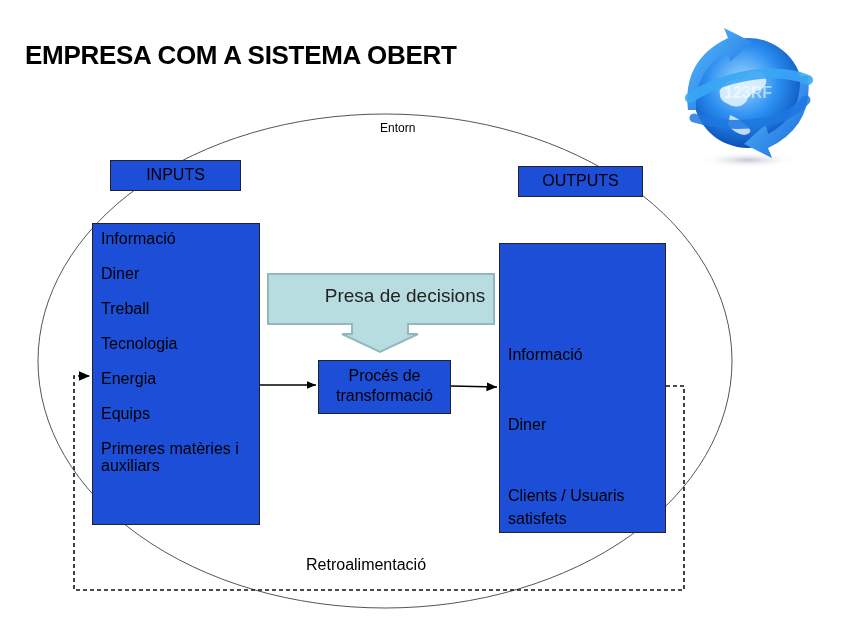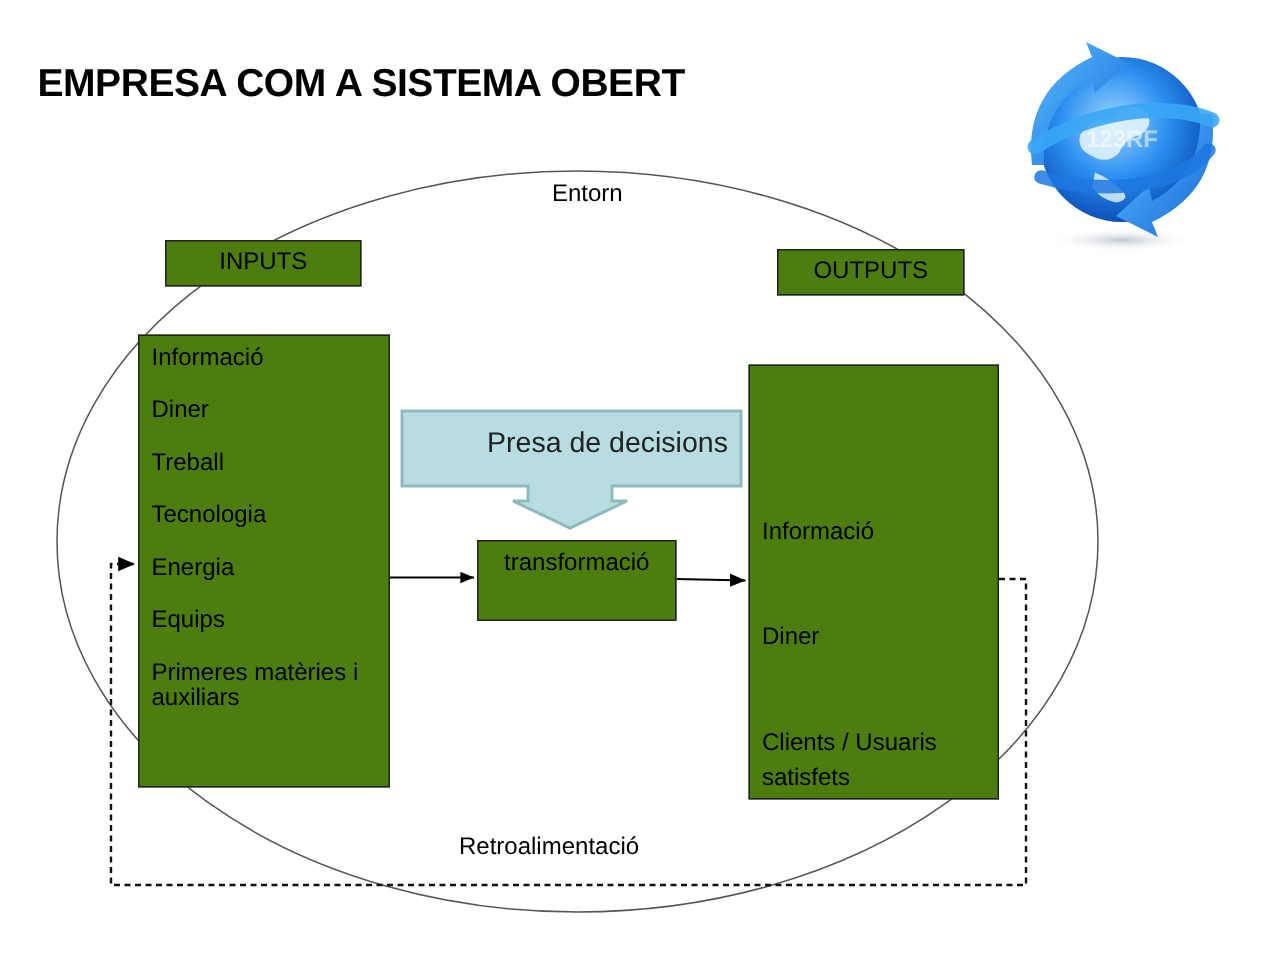--- a/index.html
+++ b/index.html
@@ -1,31 +1,31 @@
 <!DOCTYPE html>
 <html><head>
   <meta charset="utf-8">
   <style>
     html, body { margin: 0; padding: 0; background: #ffffff; }
     body { width: 848px; height: 636px; position: relative; overflow: hidden;
            font-family: "Liberation Sans", sans-serif; color: #000; }
     .abs { position: absolute; }
     #title { left: 25px; top: 40px; font-size: 26px; font-weight: bold; letter-spacing: -0.3px; white-space: nowrap; }
     #diagram-svg { position: absolute; left: 0; top: 0; }
-    .box { position: absolute; background: #4d7c0f; border: 1.5px solid #222; box-sizing: border-box; }
+    .box { position: absolute; background: #1d4ed8; border: 1.5px solid #222; box-sizing: border-box; }
     .label-box { font-size: 16px; text-align: center; line-height: 28px; }
     #inputs-label-box { left: 110px; top: 160px; width: 131px; height: 31px; }
     #outputs-label-box { left: 518px; top: 166px; width: 125px; height: 31px; }
     #inputs-box { left: 92px; top: 223px; width: 168px; height: 302px; padding: 6px 0 0 8px; font-size: 16px; }
     #inputs-box .item { line-height: 17px; margin-bottom: 18px; }
     #inputs-box .item.two-line { margin-bottom: 15px; }
     #outputs-box { left: 499px; top: 243px; width: 167px; height: 290px; padding: 6px 0 0 8px; font-size: 16px; }
     #outputs-box .item { position: absolute; left: 8px; line-height: 23px; }
     #process-box { left: 318px; top: 360px; width: 133px; height: 54px; font-size: 16px; text-align: center; line-height: 20px; padding-top: 5px; }
-    #entorn-label { left: 368px; top: 121px; font-size: 16px; }
+    #entorn-label { left: 380px; top: 121px; font-size: 12px; }
     #retro-label { left: 306px; top: 556px; font-size: 16px; }
     #decision-text { left: 268px; top: 285px; width: 226px; text-align: center; font-size: 19px; color: #222; padding-left: 24px; }
   </style>
 </head>
 <body>
 
 <svg id="diagram-svg" width="848" height="636" viewBox="0 0 848 636">
   <defs>
     <marker id="arrowhead" markerWidth="8" markerHeight="8" refX="7" refY="4" orient="auto">
       <path d="M0,1 L7,4 L0,7 Z" fill="#000"></path>
@@ -94,16 +94,17 @@
 
 <div id="outputs-box" class="box">
   <div class="item" style="top:99px;">Informació</div>
   <div class="item" style="top:169px;">Diner</div>
   <div class="item" style="top:240px; width:150px; line-height:23px;">Clients / Usuaris satisfets</div>
 </div>
 
 <div id="decision-text" class="abs">Presa de decisions</div>
 
 <div id="process-box" class="box">
+  <div>Procés de</div>
   <div>transformació</div>
 </div>
 
 <div id="retro-label" class="abs">Retroalimentació</div>
 
 </body></html>

